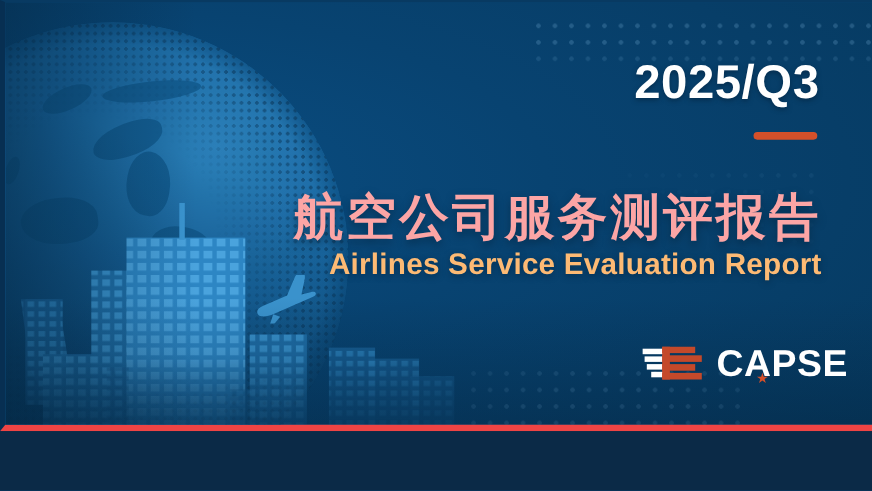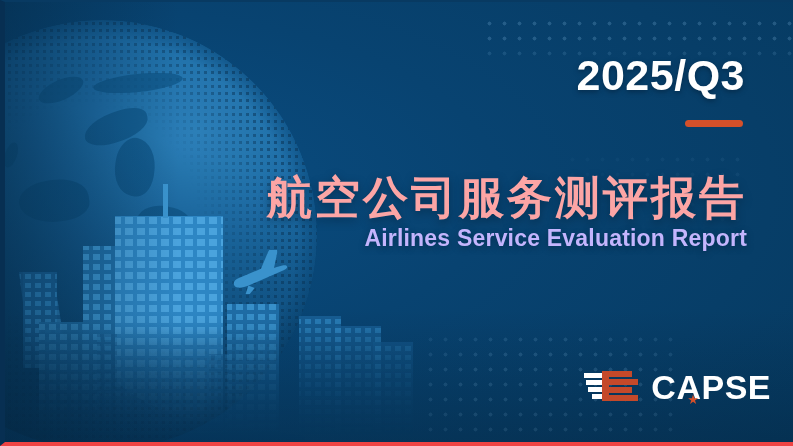--- a/index.html
+++ b/index.html
@@ -1,26 +1,26 @@
 <!DOCTYPE html>
 <html><head>
 <meta charset="utf-8">
 <style>
   html,body{margin:0;padding:0;background:#0b2a47;}
   body{font-family:"Liberation Sans","DejaVu Sans",sans-serif;}
 
   .slide{
     position:relative;
-    width:793px;height:446px;
+    width:793px;height:392px;
     overflow:hidden;
     background:#08426f;
     box-sizing:border-box;
     border-left:5px solid #072f52;
     border-top:2px solid #083a62;
-    border-bottom:4px solid #ef4444;
+    border-bottom:6px solid #ef4444;
   }
 
   
   .bg-base{
     position:absolute;inset:0;
     background:
       radial-gradient(120% 95% at 12% 42%, #0a4e83 0%, #084371 42%, #06395f 100%);
   }
   .bg-vignette{
     position:absolute;inset:0;
@@ -111,21 +111,21 @@
   .title-block{
     position:absolute;right:46px;top:172px;text-align:right;
   }
   .title-cn{
     font-size:45px;font-weight:bold;color:#fca5a5;
     letter-spacing:3px;line-height:1.08;white-space:nowrap;
     text-shadow:0 3px 8px rgba(3,30,52,.5);
   }
   .title-en{
     margin-top:3px;
-    font-size:23px;font-weight:bold;color:#c4b5fd;
+    font-size:27px;font-weight:bold;color:#fdba74;
     letter-spacing:.2px;line-height:1.1;white-space:nowrap;
     text-shadow:0 2px 6px rgba(3,30,52,.5);
   }
 
   
   .logo{
     position:absolute;right:22px;bottom:38px;
     display:flex;align-items:center;gap:11px;
   }
   .logo-mark{position:relative;width:56px;height:33px;}

